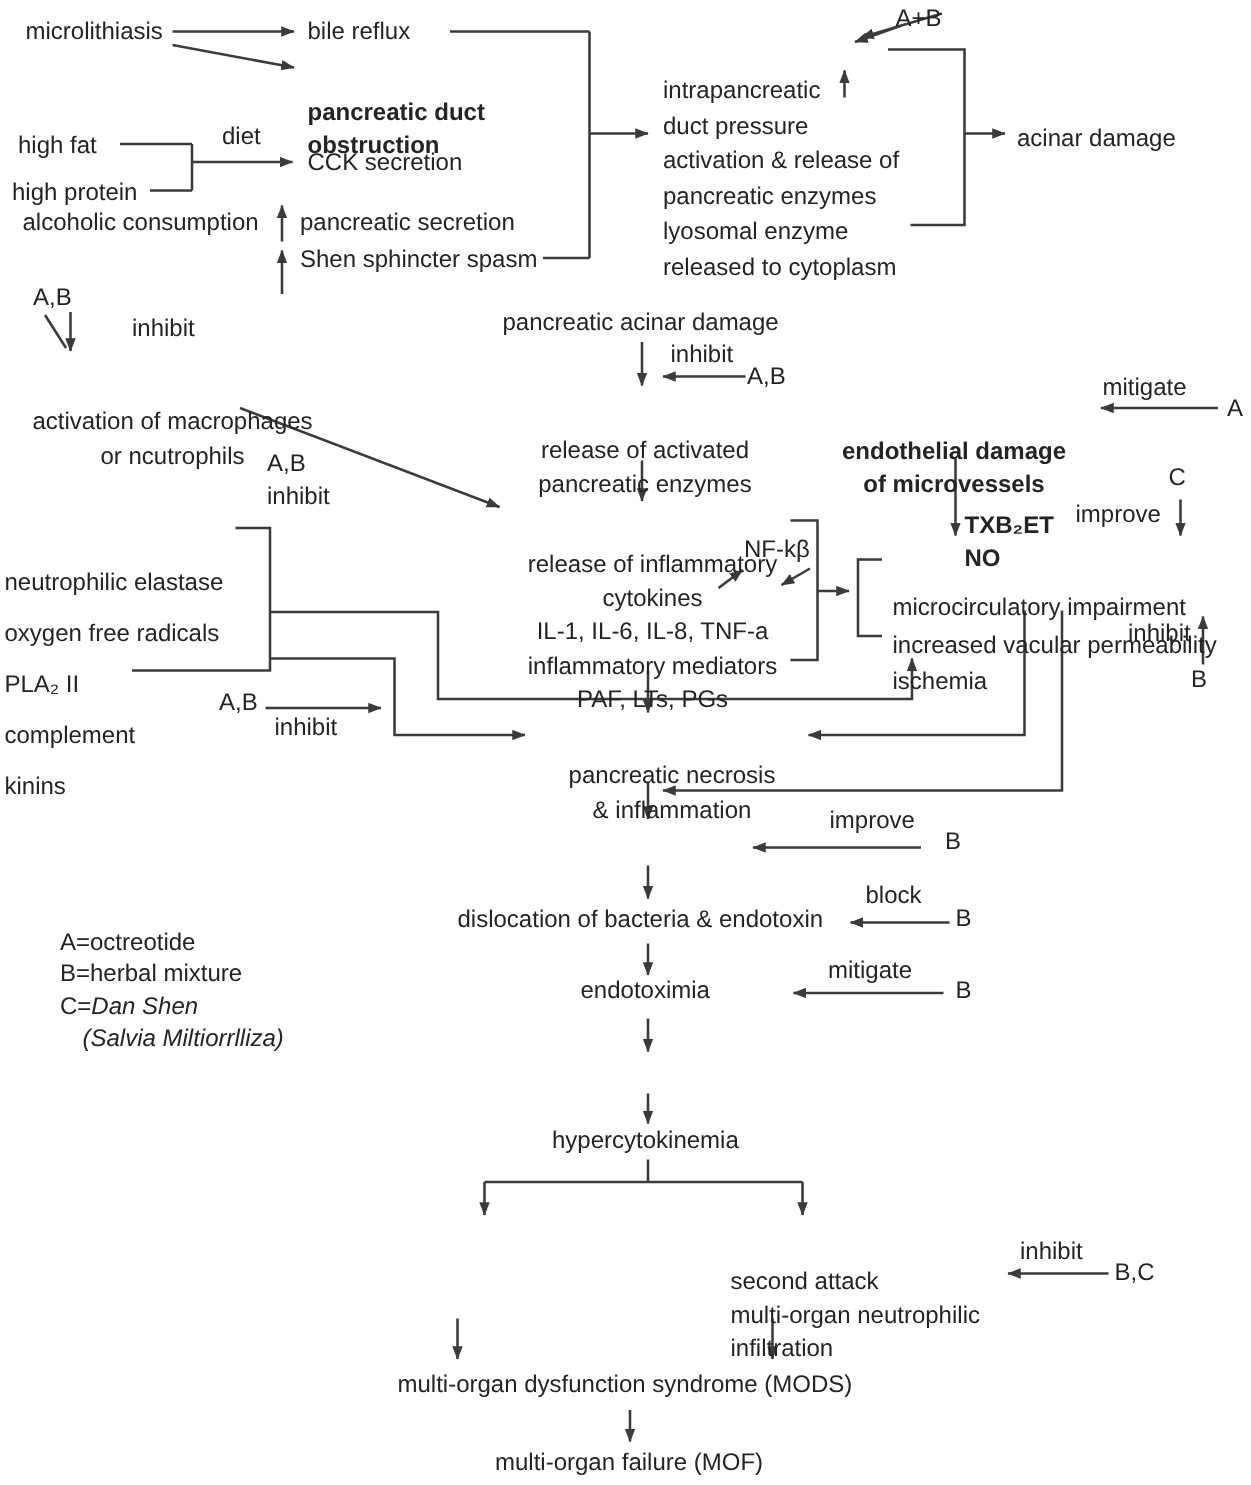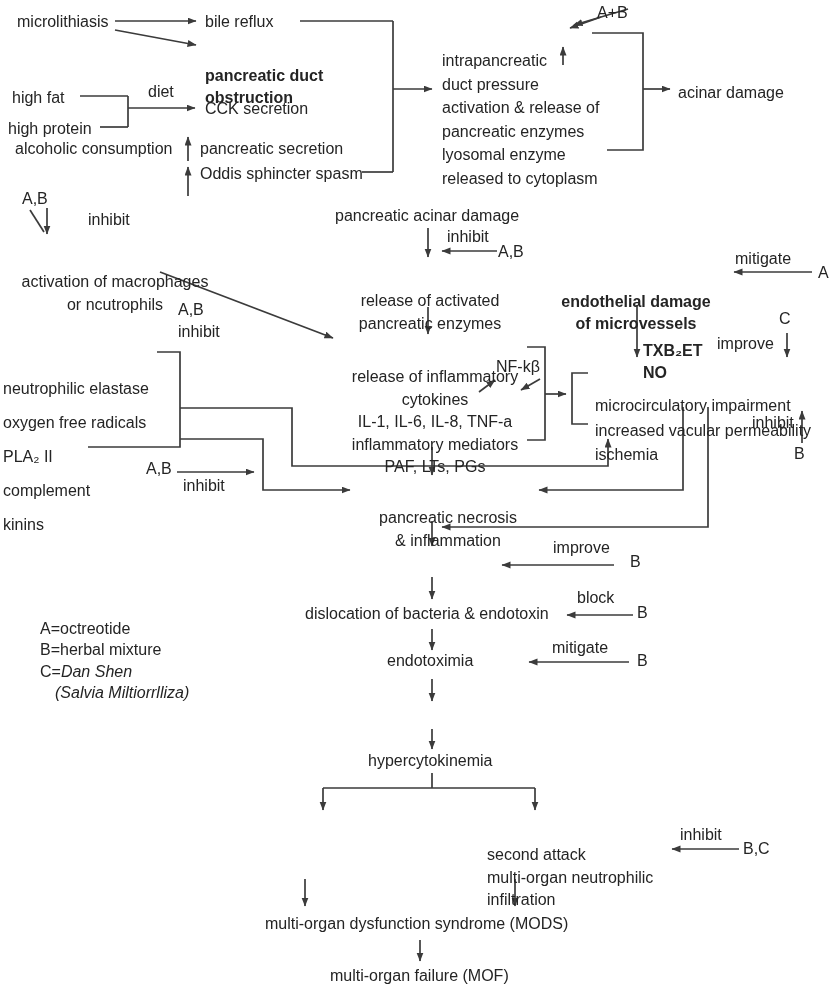--- a/index.html
+++ b/index.html
@@ -87,21 +87,21 @@
   <div class="t" style="left:17px;top:12px">microlithiasis</div>
   <div class="t" style="left:205px;top:12px">bile reflux</div>
   <div class="t pre lh22" style="left:205px;top:37px">pancreatic duct
 obstruction</div>
   <div class="t" style="left:12px;top:88px">high fat</div>
   <div class="t" style="left:8px;top:119px">high protein</div>
   <div class="t" style="left:148px;top:82px">diet</div>
   <div class="t" style="left:205px;top:99px">CCK secretion</div>
   <div class="t" style="left:15px;top:139px">alcoholic consumption</div>
   <div class="t" style="left:200px;top:139px">pancreatic secretion</div>
-  <div class="t" style="left:200px;top:164px">Oddis sphincter spasm</div>
+  <div class="t" style="left:200px;top:164px">Shen sphincter spasm</div>
 
   <div class="t" style="left:597px;top:3px">A+B</div>
   <div class="t pre lh235" style="left:442px;top:21px">intrapancreatic
 duct pressure
 activation &amp; release of
 pancreatic enzymes
 lyosomal enzyme
 released to cytoplasm</div>
   <div class="t" style="left:678px;top:83px">acinar damage</div>
 

